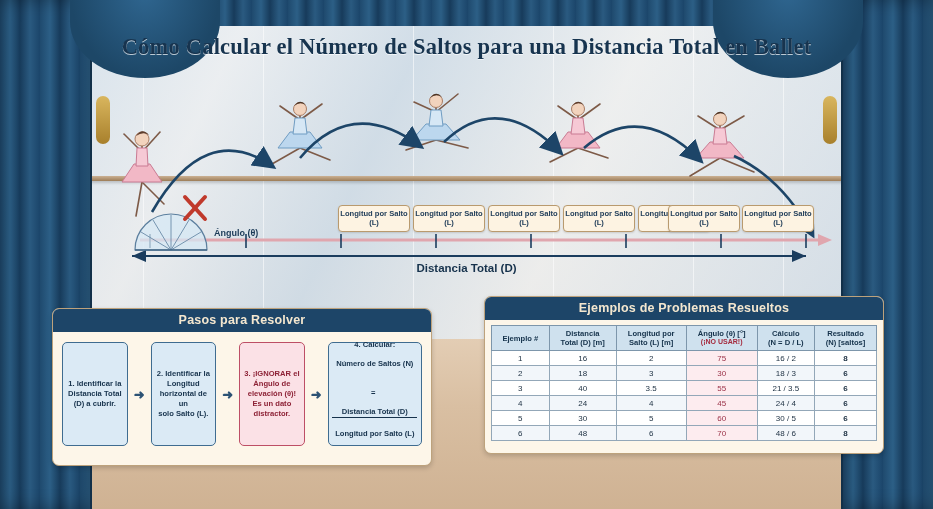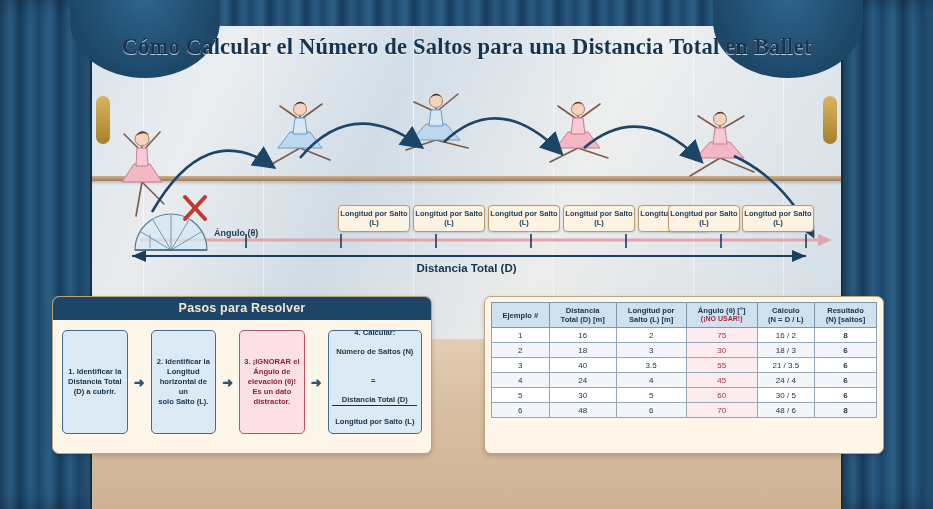--- a/index.html
+++ b/index.html
@@ -146,21 +146,21 @@
   }
   .panel-head {
     background:#1d4568;
     color:#f4e7cf;
     font-weight:bold;
     text-align:center;
     font-size:12.5px;
     padding:4px 0 5px;
     letter-spacing:.2px;
   }
-  #steps-panel { left:52px; top:296px; width:380px; height:158px; }
+  #steps-panel { left:52px; top:308px; width:380px; height:158px; }
   #examples-panel { left:484px; top:296px; width:400px; height:158px; }
 
   .steps-row {
     display:flex; align-items:stretch; justify-content:space-between;
     padding:10px 9px; gap:6px; height:124px;
   }
   .step-box {
     background:#dbeaf5;
     border:1.3px solid #3f6c90;
     border-radius:5px;
@@ -435,20 +435,21 @@
               <span class="num">Distancia Total (D)</span>
               <span class="den">Longitud por Salto (L)</span>
             </span>
           </div>
         </div>
       </div>
     </div>
   </div>
 
   <div class="panel" id="examples-panel">
+    <div class="panel-head">Ejemplos de Problemas Resueltos</div>
     <div class="tbl-wrap">
       <table>
         <thead>
           <tr>
             <th>Ejemplo #</th>
             <th style="white-space:pre-line">Distancia
 Total (D) [m]</th>
             <th style="white-space:pre-line">Longitud por
 Salto (L) [m]</th>
             <th>

